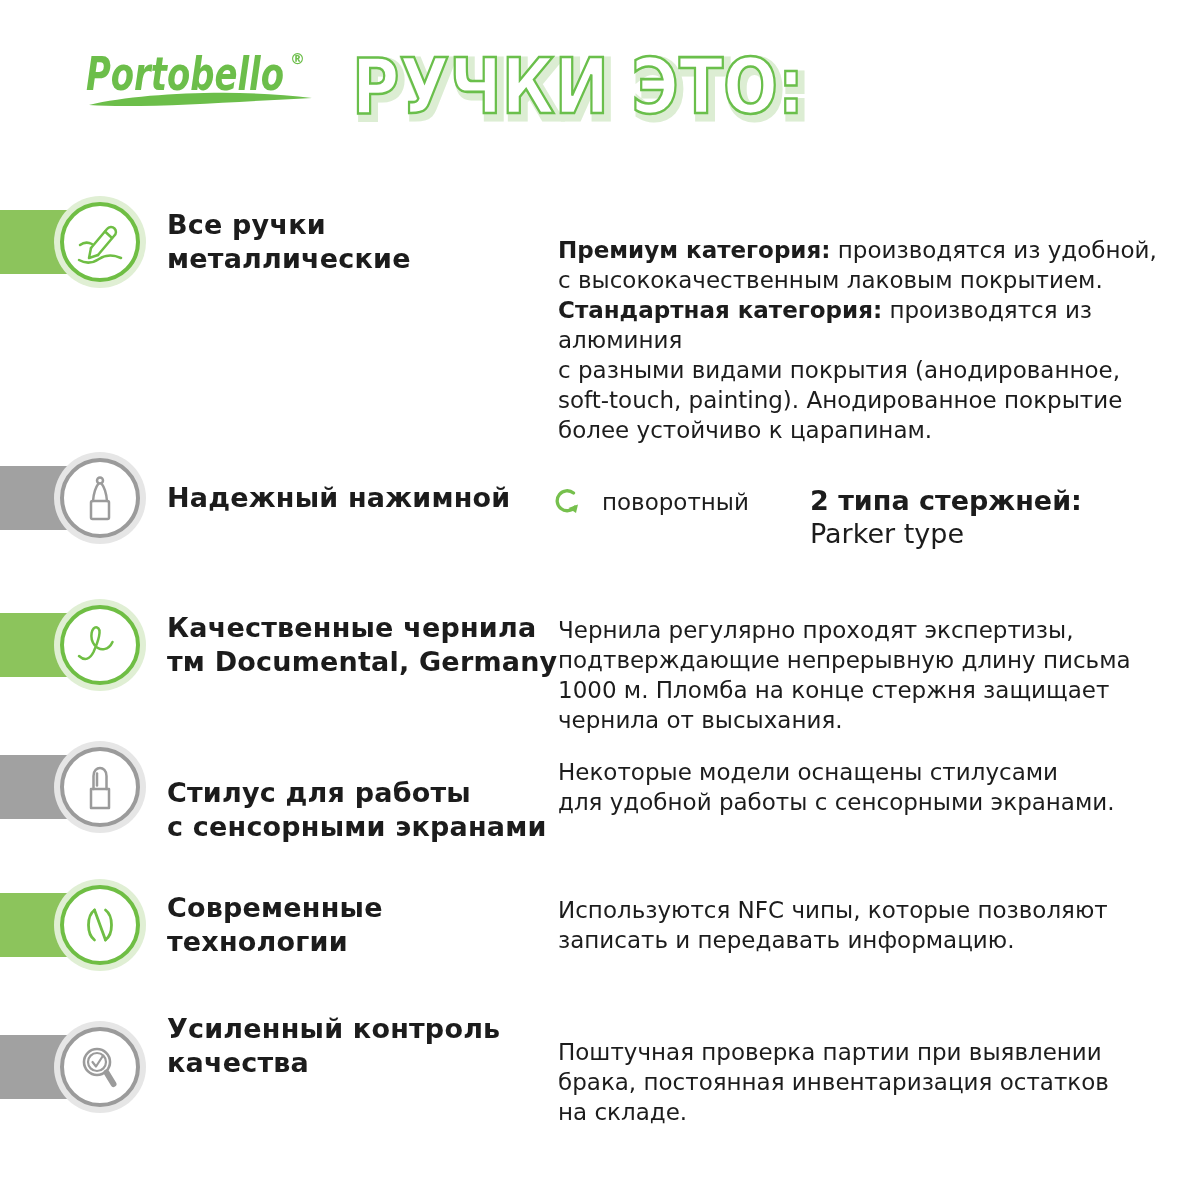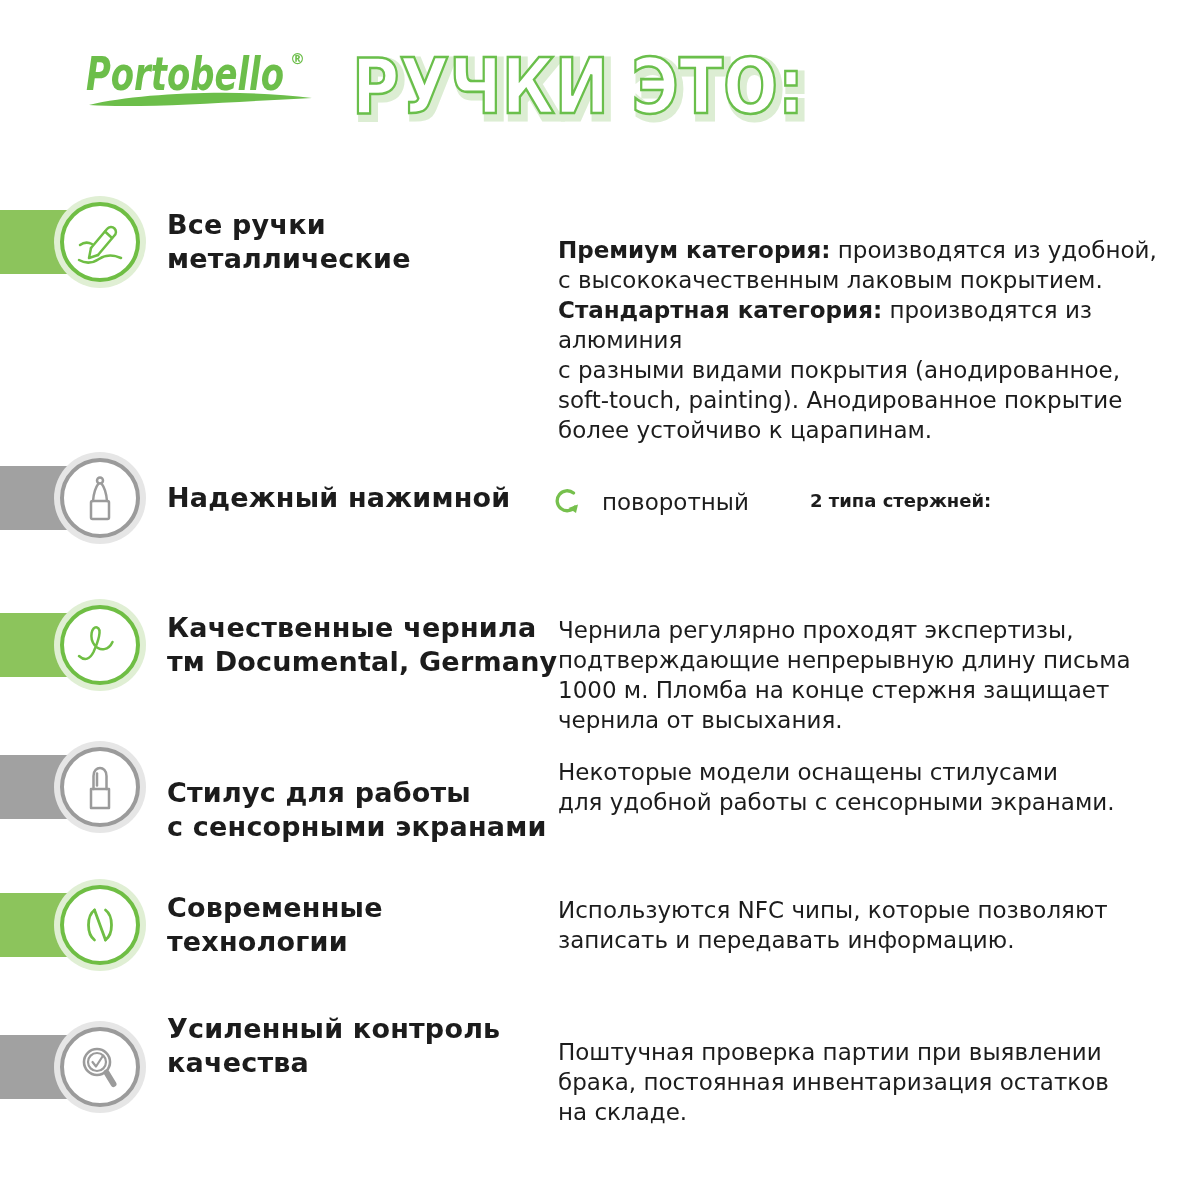--- a/index.html
+++ b/index.html
@@ -52,21 +52,21 @@
     left:558px; width:660px;
     font-size:23px; line-height:30px;
     white-space:pre-line;
   }
   .b { font-weight:bold; }
 
   
   .mech { left:552px; display:flex; align-items:flex-start; }
   .mech-left { width:258px; display:flex; flex-direction:column; gap:13px; padding-top:3px; }
   .mech-item { display:flex; align-items:center; gap:20px; font-size:23px; }
-  .refills { font-size:18px; line-height:33px; }
+  .refills { font-size:27px; line-height:33px; }
   .refills-title { font-weight:bold; }
 
   .icon-stroke-green { stroke:#6fbe44; fill:none; stroke-width:2.5; stroke-linecap:round; stroke-linejoin:round; }
   .icon-stroke-gray  { stroke:#9b9b9b; fill:none; stroke-width:2.5; stroke-linecap:round; stroke-linejoin:round; }
   .mini-green { stroke:#76c04d; fill:none; stroke-width:3.3; stroke-linecap:round; stroke-linejoin:round; }
 </style>
 </head>
 <body>
 
 <svg class="abs logo-svg" width="240" height="80">
@@ -122,20 +122,21 @@
     <div class="mech-item">
       <svg width="30" height="30" class="mini-green">
         <path d="M21.5 6 A 10 10 0 1 0 23 20"></path>
         <path d="M26 17.5 L24 26 L16.5 21 Z" fill="#76c04d" stroke="none"></path>
       </svg>
       <span>поворотный</span>
     </div>
   </div>
   <div class="refills">
     <div class="refills-title">2 типа стержней:</div>
+    <div>Parker type</div>
   </div>
 </div>
 
 <div class="abs bar green" style="top:613px"></div>
 <div class="abs halo green" style="top:599px"></div>
 <div class="abs circle green" style="top:605px">
   <svg width="48" height="48" class="icon-stroke-green">
     <path d="M3 35 C9 40.5 14 38 17.5 31 C22 21 26.5 8 21 6.5 C15.5 5 13 17 18.5 24 C24 31 33 29 36.5 21"></path>
   </svg>
 </div>

